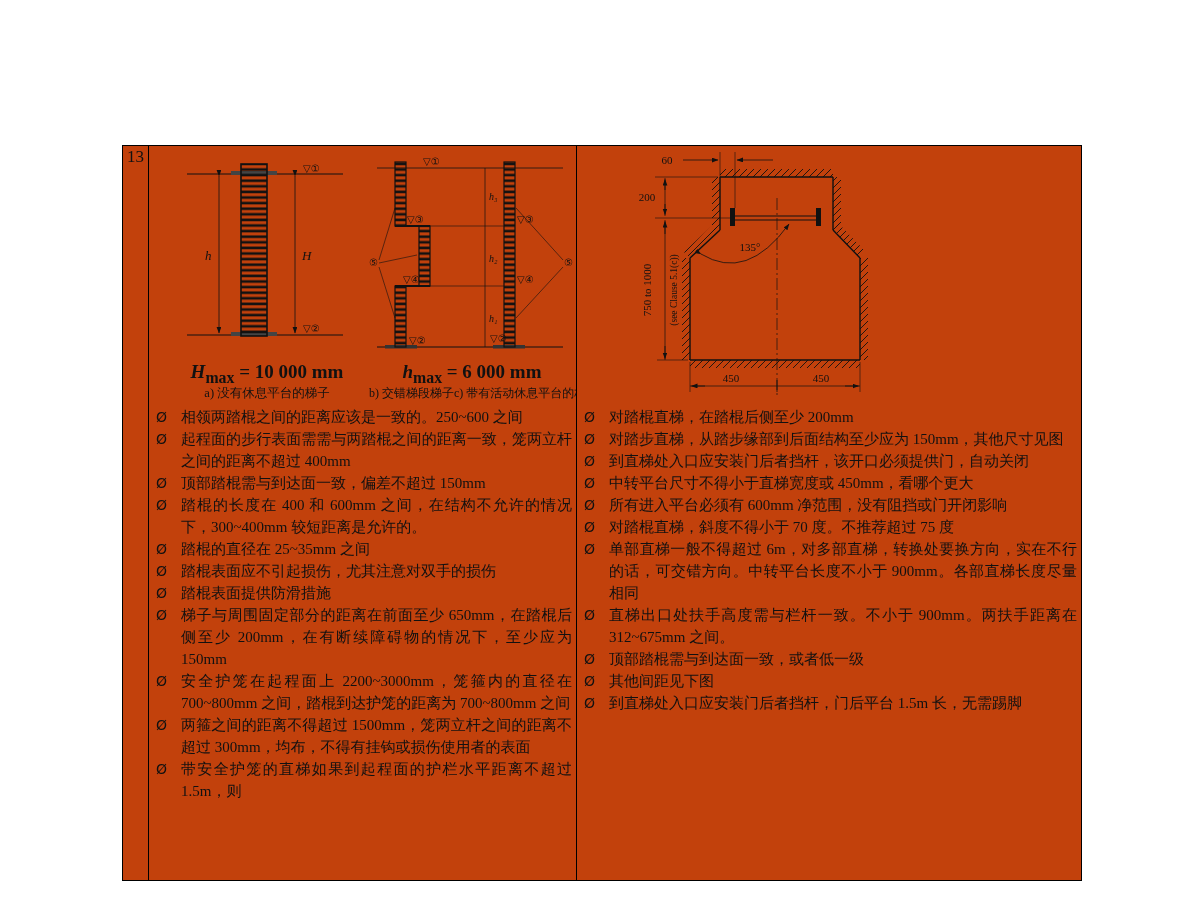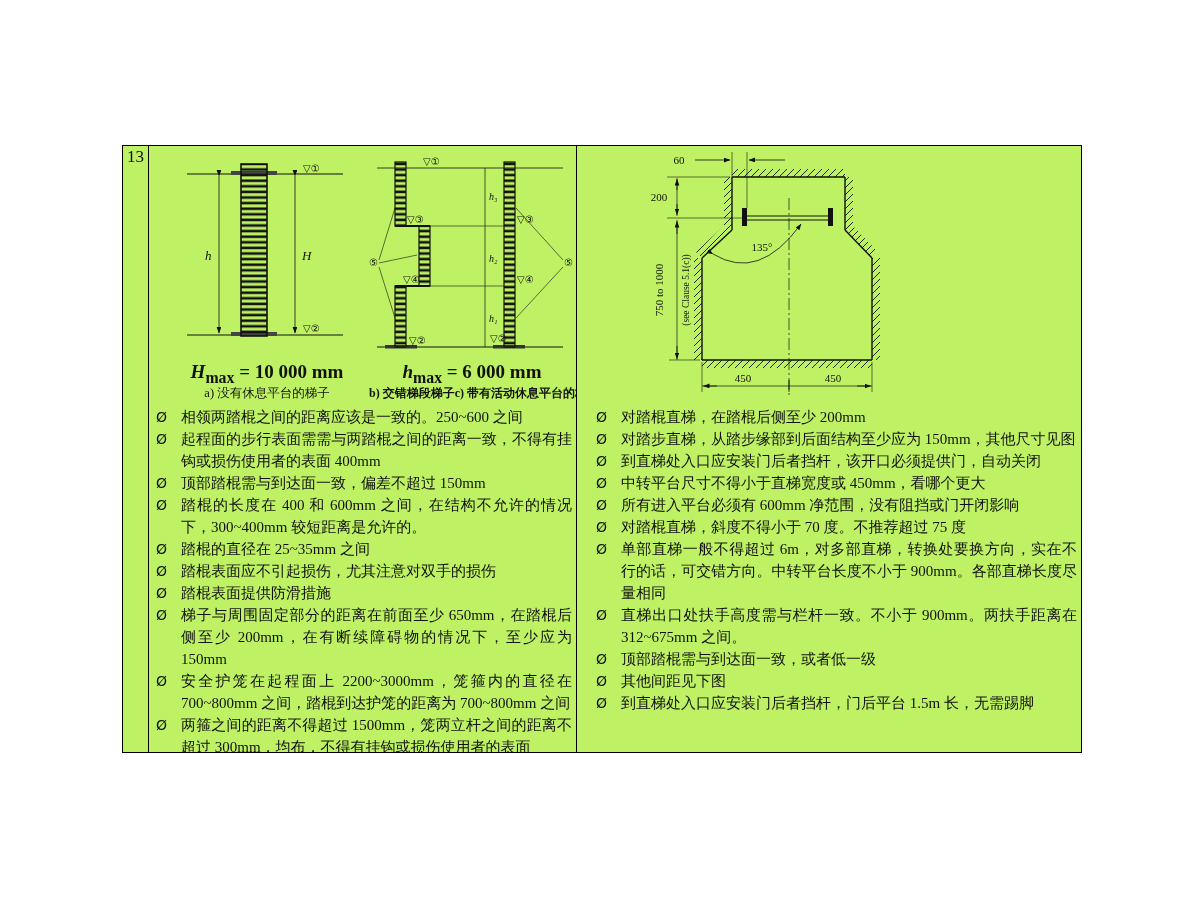--- a/index.html
+++ b/index.html
@@ -1,34 +1,34 @@
 <!DOCTYPE html>
 <html><head>
 <meta charset="utf-8">
 <style>
   html,body{margin:0;padding:0;background:#fff;}
   body{width:1188px;height:918px;position:relative;overflow:hidden;
        font-family:"Liberation Serif","DejaVu Serif",serif;color:#111;}
-  .doc-table{position:absolute;left:122px;top:145px;width:960px;height:608px;
-       display:flex;border:1px solid #000;box-sizing:border-box;background:#bef264;}
+  .doc-table{position:absolute;left:122px;top:145px;width:960px;height:736px;
+       display:flex;border:1px solid #000;box-sizing:border-box;background:#c2410c;}
   .cell{border-right:1px solid #000;box-sizing:border-box;overflow:hidden;}
-  .cell:last-child{border-right:none;margin-left:12px;}
+  .cell:last-child{border-right:none;}
   .cell-num{width:26px;font-size:17px;text-align:center;padding-top:1px;}
   .cell-cat{width:82px;font-size:17px;padding:1px 3px;}
   .cell-main{width:428px;}
   .cell-right{flex:1;}
   .figs{height:258px;position:relative;overflow:hidden;}
   .fig{position:absolute;top:4px;}
   .fig-a{left:30px;width:176px;}
   .fig-bc{left:218px;width:210px;}
   .fig-c{left:28px;width:335px;}
   .fig-cap-formula{text-align:center;font-weight:bold;font-size:19px;line-height:15px;}
   .fig-cap{text-align:center;font-weight:normal;font-size:12.5px;line-height:17px;white-space:nowrap;}
   .fig-cap-row{display:flex;justify-content:space-between;padding:0 2px;
-       font-weight:bold;font-size:12px;line-height:17px;white-space:nowrap;}
+       font-weight:normal;font-size:12px;line-height:17px;white-space:nowrap;}
   .bullets{padding:2px 4px 0 7px;}
   .bullet{display:flex;font-size:15px;line-height:22px;}
   .bullet .m{width:25px;flex:none;font-family:"DejaVu Sans",sans-serif;font-size:14px;}
   .bullet .t{flex:1;text-align:justify;}
   svg text{font-family:"Liberation Serif","DejaVu Serif",serif;fill:#111;}
   .dimtxt{font-size:11px;}
   .marktxt{font-size:10px;}
 </style>
 </head>
 <body>
@@ -120,21 +120,21 @@
       </div>
     </div>
 
     <div class="bullets">
       <div class="bullet">
           <span class="m">Ø</span>
           <span class="t">相领两踏棍之间的距离应该是一致的。250~600 之间</span>
         </div>
       <div class="bullet">
           <span class="m">Ø</span>
-          <span class="t">起程面的步行表面需需与两踏棍之间的距离一致，不得有挂钩或损伤使用者的表面 400mm</span>
+          <span class="t">起程面的步行表面需需与两踏棍之间的距离一致，笼两立杆之间的距离不超过 400mm</span>
         </div>
       <div class="bullet">
           <span class="m">Ø</span>
           <span class="t">顶部踏棍需与到达面一致，偏差不超过 150mm</span>
         </div>
       <div class="bullet">
           <span class="m">Ø</span>
           <span class="t">踏棍的长度在 400 和 600mm 之间，在结构不允许的情况下，300~400mm 较短距离是允许的。</span>
         </div>
       <div class="bullet">

